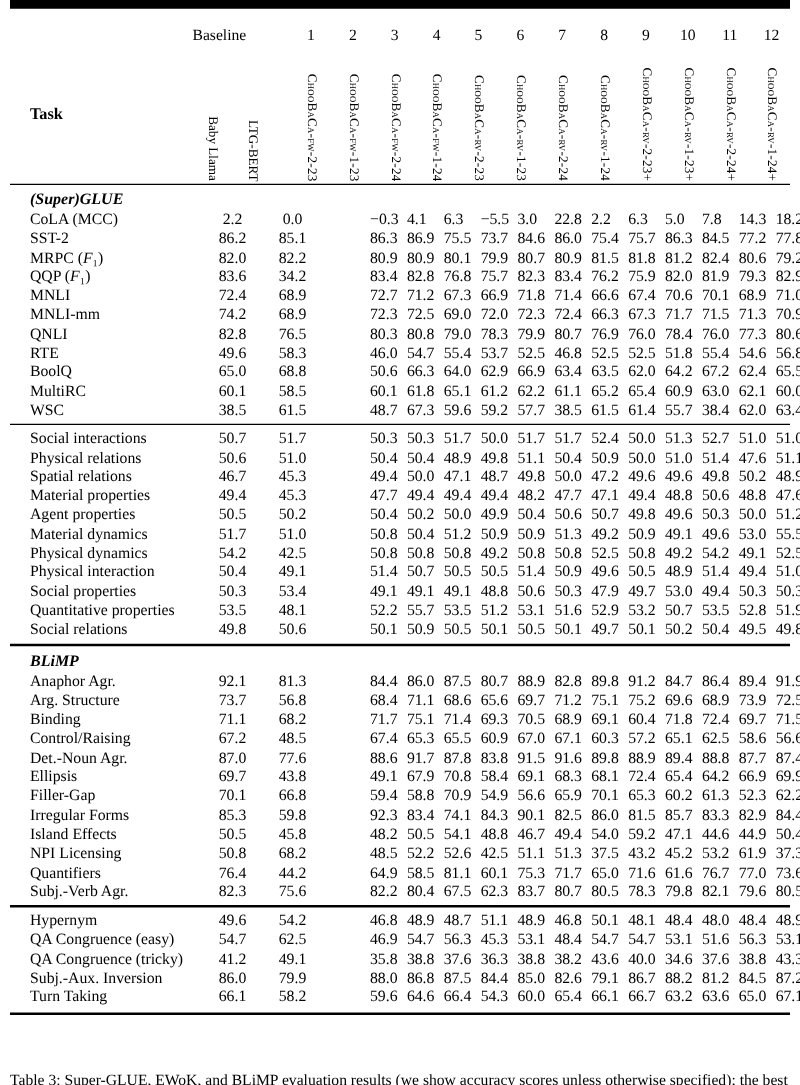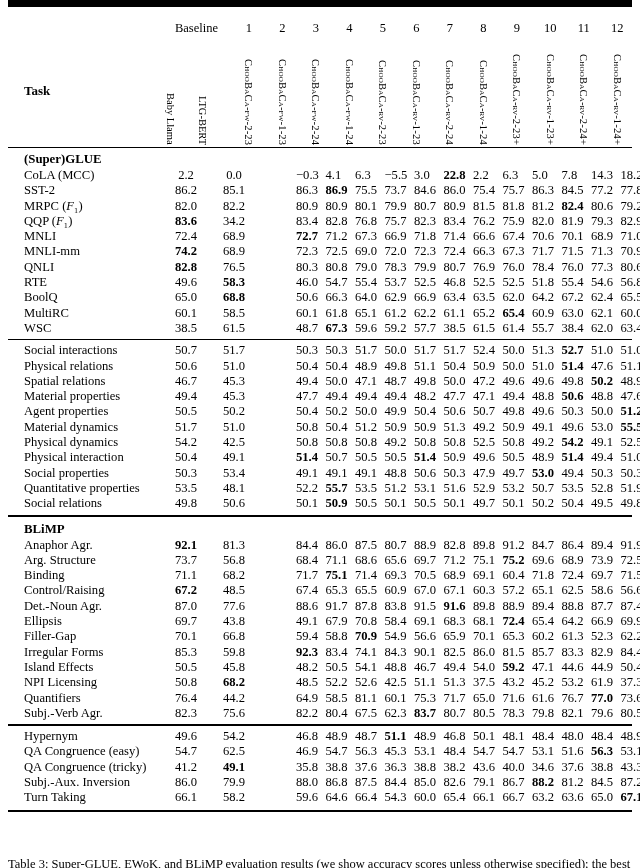--- a/index.html
+++ b/index.html
@@ -6,44 +6,44 @@
   body {
     width:640px; height:868px; position:relative; overflow:hidden;
     background:#ffffff; color:#000;
     font-family:"Liberation Serif", serif;
   }
   .top-bar { height:7px; background:#000; margin:0 8px; }
 
   .row { display:flex; padding:0 6px 0 24px; }
   .c-task  { flex:0 0 130px; text-align:left; overflow:hidden; white-space:nowrap; }
   .c-bl    { flex:0 0 32px; text-align:center; }
-  .c-blspan{ flex:0 0 64px; text-align:right; }
+  .c-blspan{ flex:0 0 64px; text-align:left; }
   .c-gap   { flex:0 0 14px; }
   .c-m     { flex:1 1 0; text-align:center; min-width:0; }
 
   .num-row { font-size:12.5px; height:18px; line-height:18px; margin-top:12px; }
 
   .rot-row { height:108px; }
   .rot-row .c-bl, .rot-row .c-m { display:flex; justify-content:center; align-items:flex-end; overflow:visible; }
   .rot-row .c-task { display:flex; align-items:center; font-weight:bold; font-size:13px; }
   .vlabel {
     writing-mode:vertical-rl; white-space:nowrap;
     font-size:10.5px; line-height:11px;
   }
   .sc { font-variant:small-caps; letter-spacing:0.2px; }
 
   .rule { border-top:1px solid #000; margin:3px 8px; height:0; }
   .rule-mid { border-top-width:1.5px; margin:2px 8px 2px; }
   .rule-heavy { border-top-width:2px; }
   .rule-bottom { border-top-width:2.5px; margin-top:4px; }
 
-  .sec-heading { font-weight:bold; font-size:12.8px; height:17px; line-height:17px; padding:1px 6px 0 24px; }
+  .sec-heading { font-weight:bold; font-size:12.8px; height:17px; line-height:17px; padding:1px 6px 0 24px;font-style:italic; }
   .trow { height:15.3px; line-height:15.3px; font-size:12.6px;gap:16px; }
   .trow .c-task i { font-style:italic; }
-  .b { font-weight:bold; }
+  .b { font-weight:normal; }
 
   .caption {
     position:absolute; left:8px; top:857px; width:624px;
     font-size:12.5px; line-height:15px; white-space:nowrap; overflow:hidden;
   }
 </style>
 </head>
 <body>
 
 <div class="top-bar"></div>

